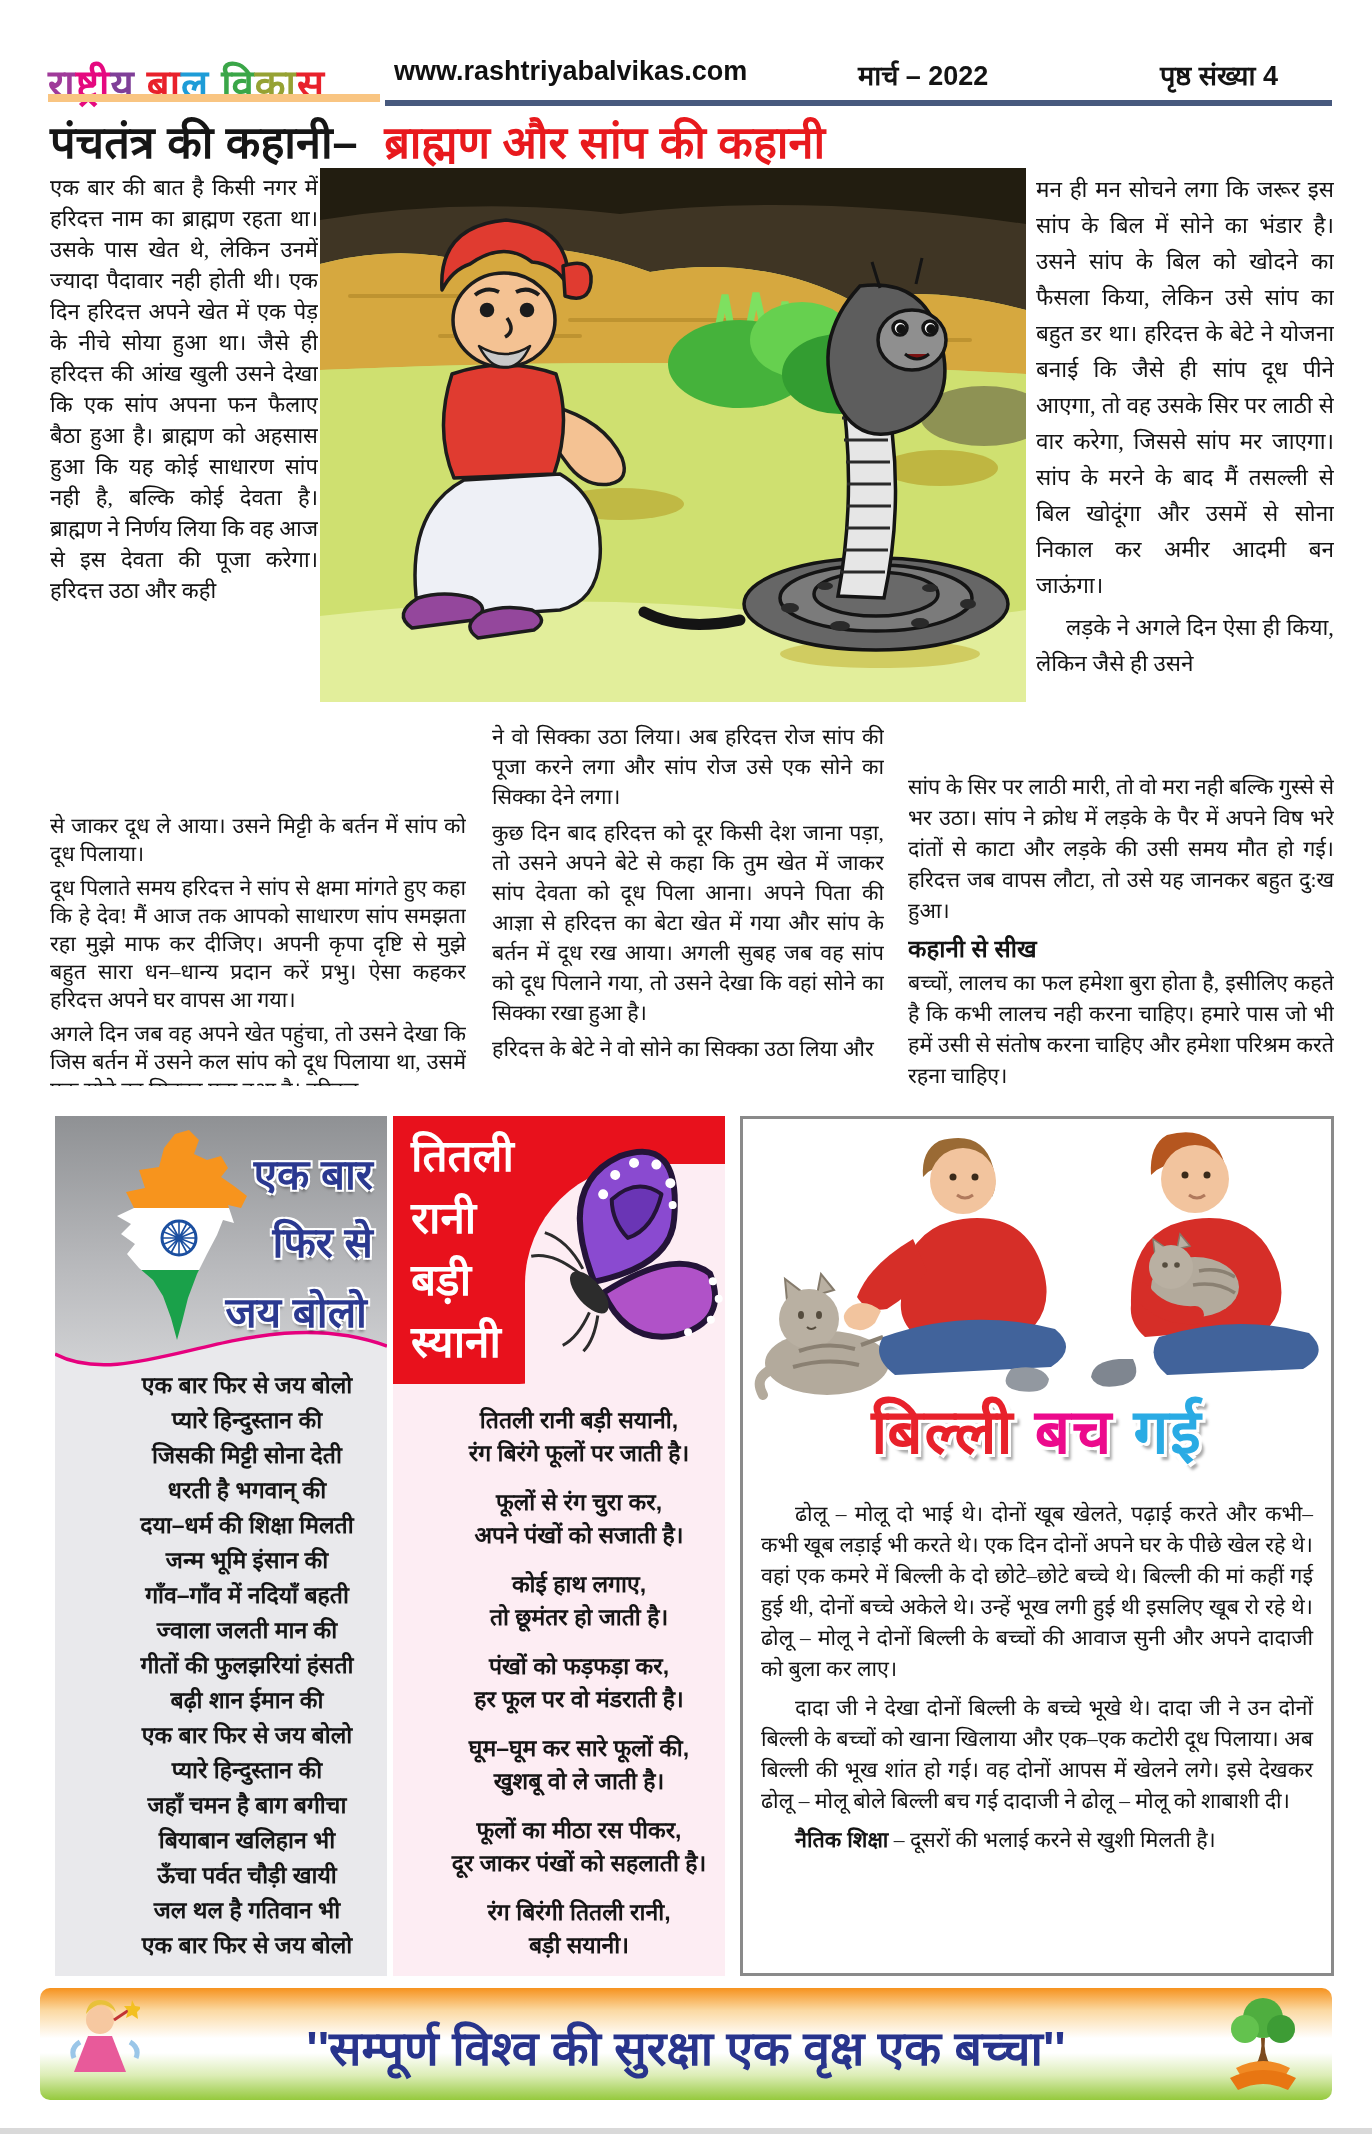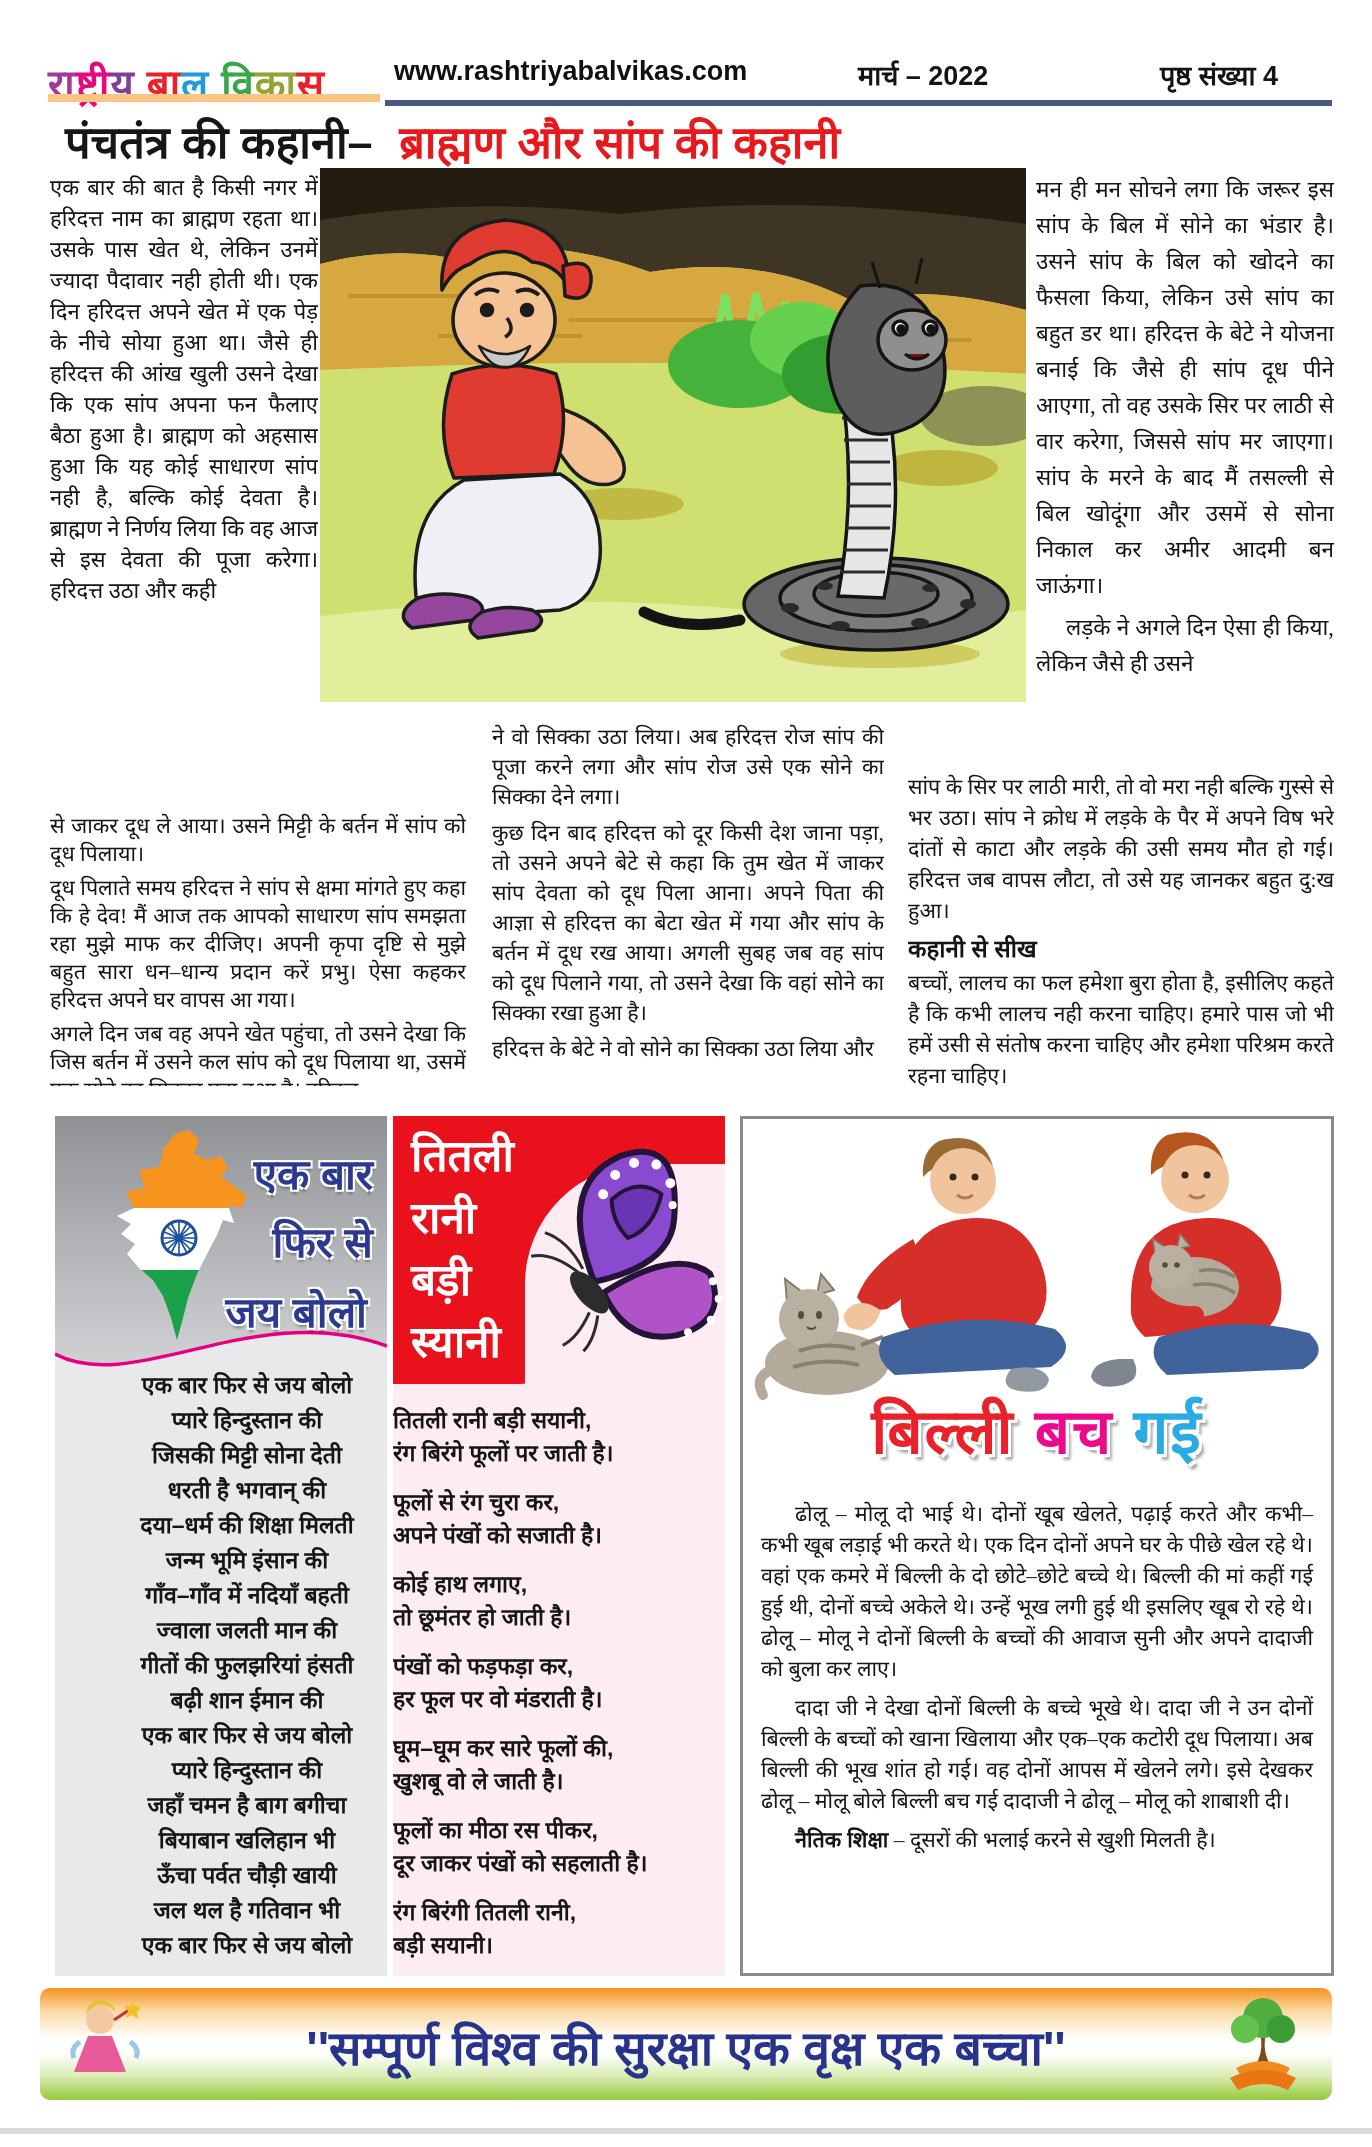--- a/index.html
+++ b/index.html
@@ -7,21 +7,21 @@
         font-family:"Liberation Sans",sans-serif;color:#141414;}
   .abs{position:absolute;}
   
   .logo{left:48px;top:55px;font-size:40px;font-weight:bold;white-space:nowrap;letter-spacing:1px;}
   .logo-underline{left:48px;top:94px;width:332px;height:8px;background:#f9c582;}
   .website{left:394px;top:56px;font-size:27px;font-weight:bold;color:#101010;}
   .issue{left:858px;top:56px;font-size:27px;font-weight:bold;}
   .pageno{left:1160px;top:56px;font-size:27px;font-weight:bold;}
   .header-rule{left:385px;top:100px;width:947px;height:6px;background:#47597e;}
   
-  .headline{left:50px;top:110px;width:1290px;font-size:45px;font-weight:bold;white-space:nowrap;margin-left:15px;}
+  .headline{left:50px;top:110px;width:1290px;font-size:45px;font-weight:bold;white-space:nowrap;}
   .headline .hl-red{margin-left:14px;}
   
   .col{font-family:"Liberation Serif",serif;text-align:justify;overflow:hidden;}
   .col p{margin:0 0 6px 0;}
   .col-a{left:50px;top:172px;width:268px;height:632px;font-size:22px;line-height:31px;}
   .col-c{left:1036px;top:172px;width:298px;height:600px;font-size:22.5px;line-height:36px;}
   .col-c .indent{text-indent:30px;}
   .col-a2{left:50px;top:812px;width:416px;height:274px;font-size:21.5px;line-height:28px;}
   .col-b2{left:492px;top:722px;width:392px;height:364px;font-size:21.5px;line-height:30px;}
   .col-c2{left:908px;top:772px;width:426px;height:316px;font-size:21.5px;line-height:31px;}
@@ -40,21 +40,21 @@
   .b1t1{top:28px;} .b1t2{top:96px;} .b1t3{top:166px;right:20px;}
   .box1-poem{position:absolute;left:0;top:252px;width:384px;text-align:center;
              font-size:23px;line-height:35px;font-weight:bold;color:#151515;}
   .box2{left:393px;top:1116px;width:332px;height:860px;background:#fdedf3;overflow:hidden;}
   .box2-red{position:absolute;left:0;top:0;width:332px;height:150px;background:#e8111c;}
   .box2-red2{position:absolute;left:0;top:0;width:172px;height:268px;background:#e8111c;border-radius:0 0 46px 0;}
   .box2-carve{position:absolute;right:0;top:48px;width:200px;height:242px;background:#fdedf3;border-radius:120px 0 0 0;}
   .b2t{position:absolute;left:18px;color:#ffffff;font-size:44px;font-weight:bold;white-space:nowrap;}
   .b2t1{top:8px;} .b2t2{top:70px;} .b2t3{top:132px;} .b2t4{top:194px;}
   .box2-butterfly{position:absolute;right:-6px;top:24px;width:206px;height:218px;transform:rotate(-6deg);}
-  .box2-poem{position:absolute;left:0;top:288px;width:372px;
+  .box2-poem{position:absolute;left:0;top:288px;width:372px;text-align:center;
              font-size:23px;line-height:33px;font-weight:bold;color:#151515;}
   .box2-poem .stanza{margin-bottom:16px;}
   .box3{left:740px;top:1116px;width:594px;height:860px;background:#ffffff;border:3px solid #8a8a8a;
         box-sizing:border-box;overflow:hidden;}
   .box3-photo{position:absolute;left:0;top:0;width:588px;height:292px;}
   .b3t{position:absolute;left:0;top:268px;width:588px;text-align:center;font-size:62px;font-weight:bold;
        letter-spacing:2px;white-space:nowrap;}
   .b3t span{text-shadow:-3px -3px 0 #fff,3px -3px 0 #fff,-3px 3px 0 #fff,3px 3px 0 #fff,5px 6px 3px rgba(0,0,0,.35);
             margin:0 10px;}
   .box3-text{position:absolute;left:18px;top:372px;width:552px;font-family:"Liberation Serif",serif;

